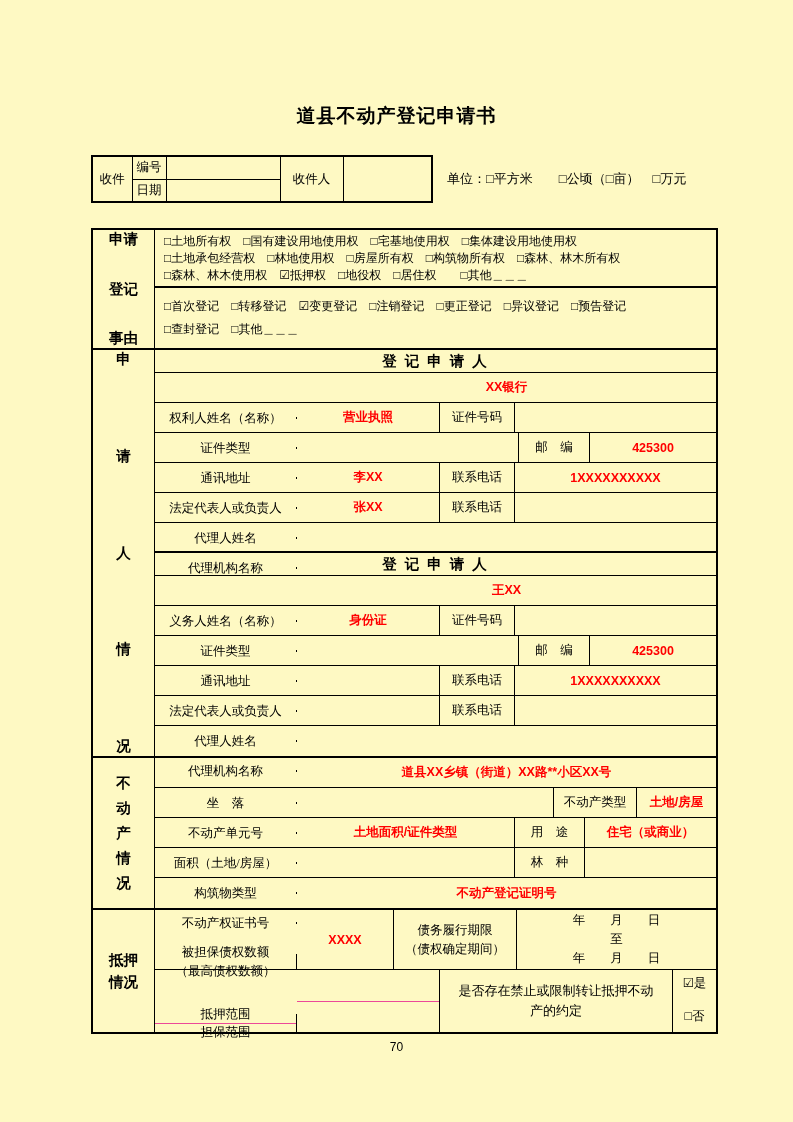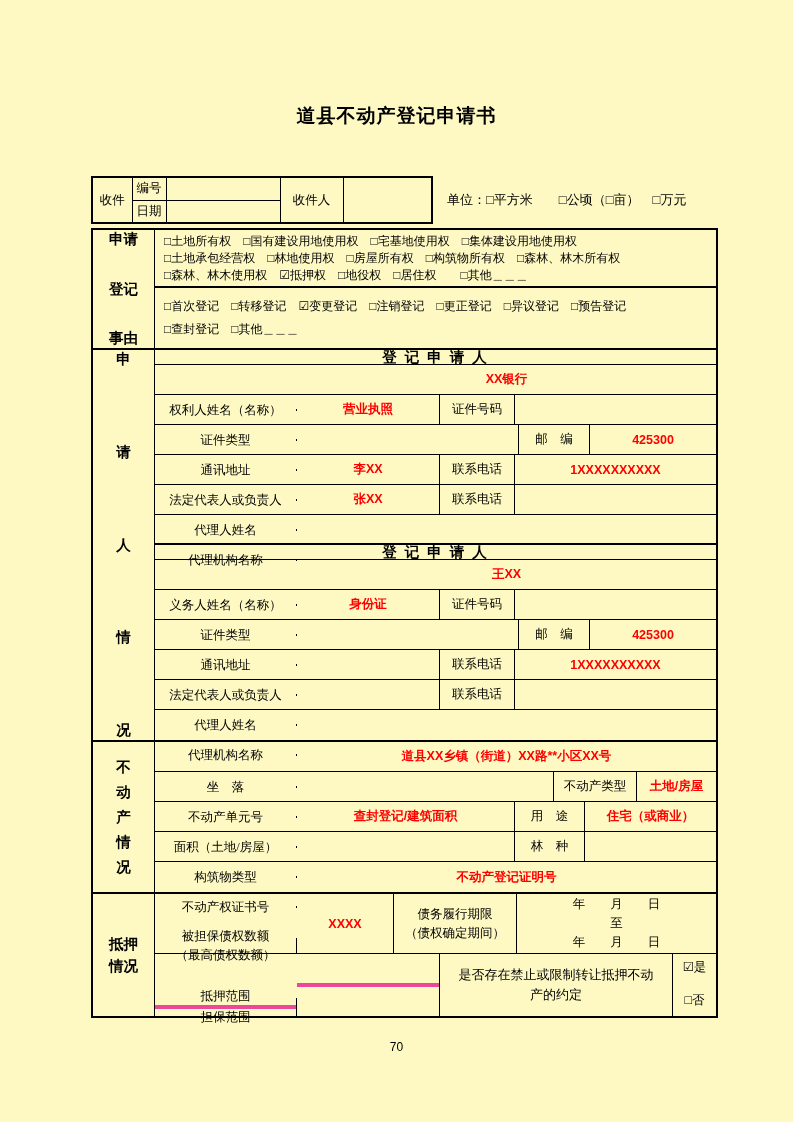--- a/index.html
+++ b/index.html
@@ -8,21 +8,21 @@
     position:relative; width:793px; height:1122px; background:#fef9c3;
     font-family:"Liberation Serif", serif; font-size:12.5px; color:#000;
     overflow:hidden; margin:0 auto;
   }
   .title {
     position:absolute; top:103px; left:0; width:100%; text-align:center;
     font-family:"Liberation Sans", sans-serif; font-weight:bold; font-size:19px;
     letter-spacing:1px;
   }
   
-  .header-block { position:absolute; left:91px; top:176px; width:640px; display:flex; align-items:center; }
+  .header-block { position:absolute; left:91px; top:155px; width:640px; display:flex; align-items:center; }
   table.receipt { border-collapse:collapse; border:2px solid #000; }
   table.receipt td { border:1px solid #000; height:23px; text-align:center; vertical-align:middle; padding:0 2px; font-size:12.5px; }
   .unit-line { margin-left:14px; font-size:13px; white-space:nowrap; }
   
   .main { position:absolute; left:91px; top:228px; width:627px; border:2px solid #000; }
   .section { display:flex; border-bottom:2px solid #000; }
   .section:last-child { border-bottom:none; }
   .sec-label {
     flex:0 0 62px; border-right:1px solid #000; display:flex; flex-direction:column;
     align-items:center; justify-content:space-between; text-align:center;
@@ -40,34 +40,34 @@
     text-align:center; padding:1px 3px; min-width:0;
   }
   .cell:last-child { border-right:none; }
   .flex1 { flex:1 1 auto; }
   .wB { flex:0 0 142px;margin-top:44px; }  .wC { flex:0 0 143px; }  .wD { flex:0 0 75px; }
   .wAddrC { flex:0 0 222px; } .wAddrD { flex:0 0 71px; }
   .wUnitC { flex:0 0 257px; } .wUnitD { flex:0 0 83px; }
   .wAreaC { flex:0 0 218px; } .wAreaD { flex:0 0 70px; }
   .wDebtC { flex:0 0 97px; }  .wTermD { flex:0 0 123px; }
   .wQ { flex:0 0 233px; }
-  .h-header { height:15px; }
+  .h-header { height:23px; }
   .h-row { height:30px; }
   .h-rights { height:58px; }
   .h-types { height:60px; }
   .h-debt { height:60px; }
   .h-dual { height:62px; }
   .tbl-header { font-family:"Liberation Sans", sans-serif; font-weight:bold; font-size:14.5px; letter-spacing:2px; }
   .checks { flex-direction:column; justify-content:space-evenly; align-items:flex-start; padding:3px 4px 3px 9px; font-size:12px; }
   .checks div { white-space:nowrap; }
   .val { color:var(--accent,#ff0000); font-weight:bold; font-family:"Liberation Sans", sans-serif; font-size:12.5px; }
   .two-line { flex-direction:column; justify-content:center; line-height:1.5; }
   .stack { flex-direction:column; align-items:stretch; padding:0; }
   .stack .sub { flex:1 1 0; display:flex; align-items:center; justify-content:center; }
-  .stack .sub:first-child { border-bottom:4px solid #ec4899; }
+  .stack .sub:first-child { border-bottom:1px solid #ec4899; }
   .question { padding:0 14px; font-size:13px; line-height:1.55; }
   .yesno { flex-direction:column; justify-content:space-between; padding:5px 2px 7px; font-size:12.5px; }
   .page-number { position:absolute; top:1040px; left:0; width:100%; text-align:center; font-family:"Liberation Sans", sans-serif; font-size:12px; }
 </style>
 </head>
 <body>
 
 <div class="page">
 
   <div class="title">道县不动产登记申请书</div>
@@ -268,21 +268,21 @@
               <span class="val"></span>
             </div>
           <div class="cell wUnitD">不动产类型</div>
           <div class="cell flex1">
               <span class="val">土地/房屋</span>
             </div>
         </div>
         <div class="row h-row">
           <div class="cell wB">面积（土地/房屋）</div>
           <div class="cell wAreaC">
-              <span class="val">查封登记/建筑面积</span>
+              <span class="val">土地面积/证件类型</span>
             </div>
           <div class="cell wAreaD">用　途</div>
           <div class="cell flex1">
               <span class="val">住宅（或商业）</span>
             </div>
         </div>
         <div class="row h-row">
           <div class="cell wB">构筑物类型</div>
           <div class="cell wAreaC">
               <span class="val"></span>

